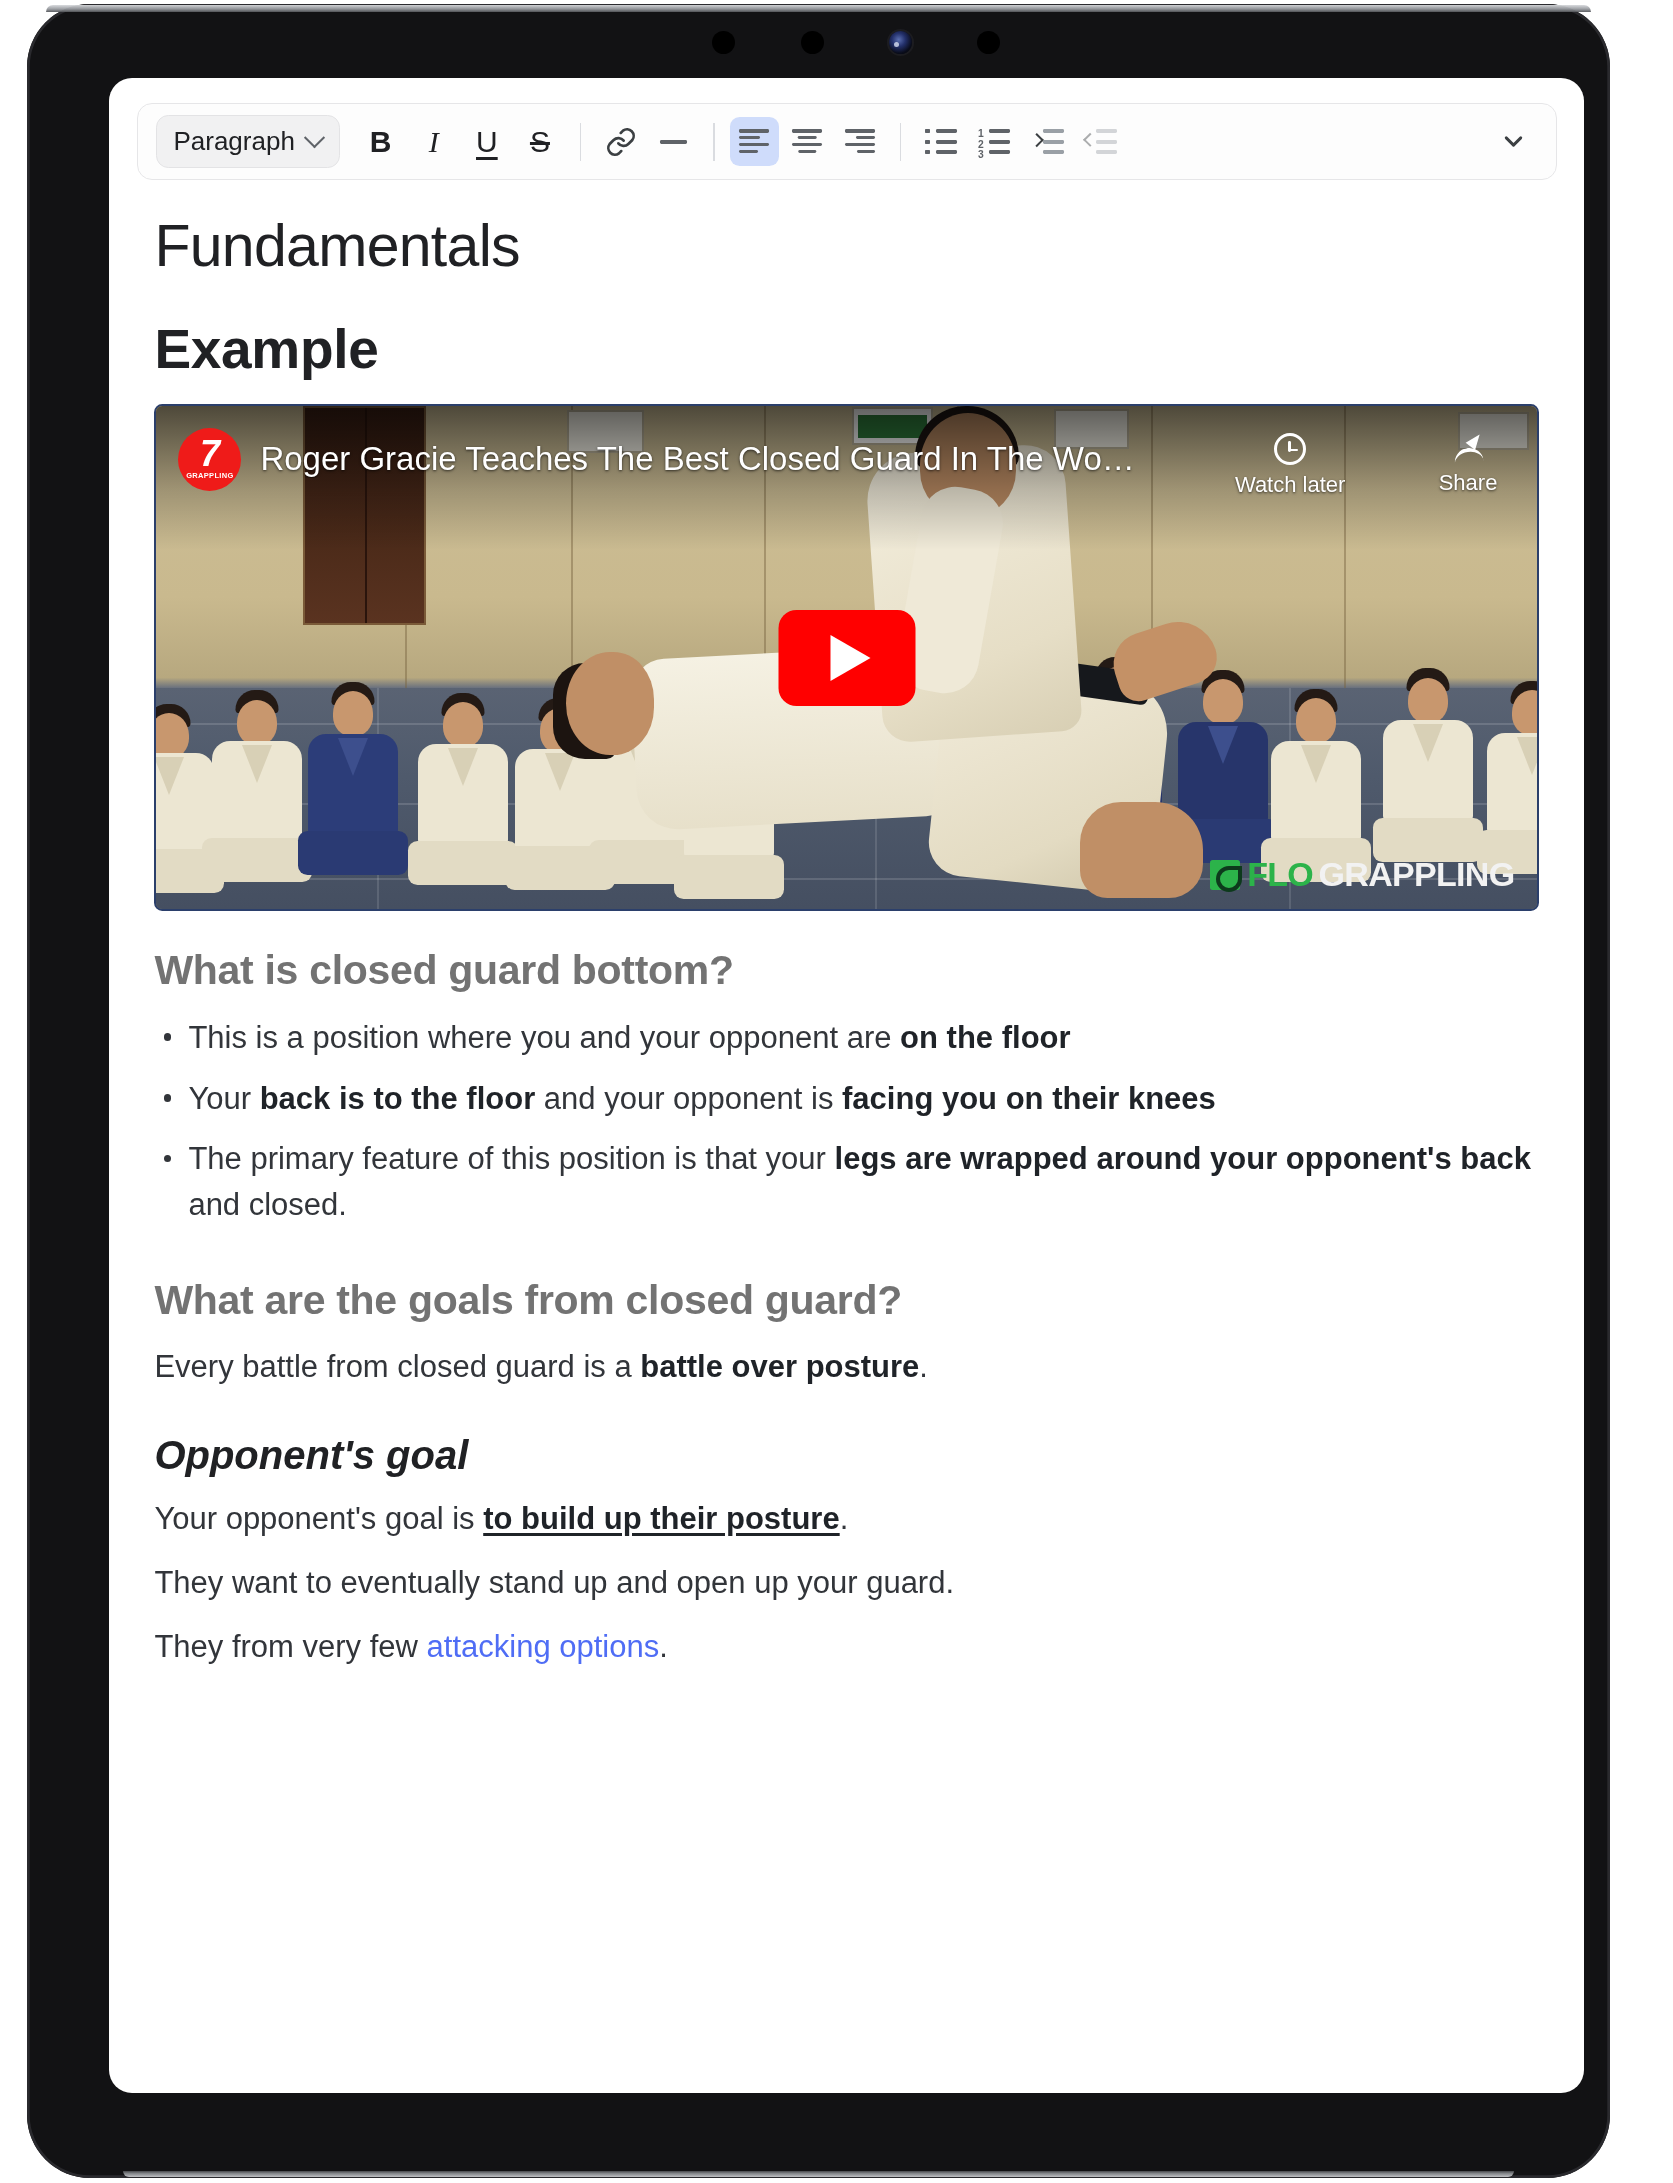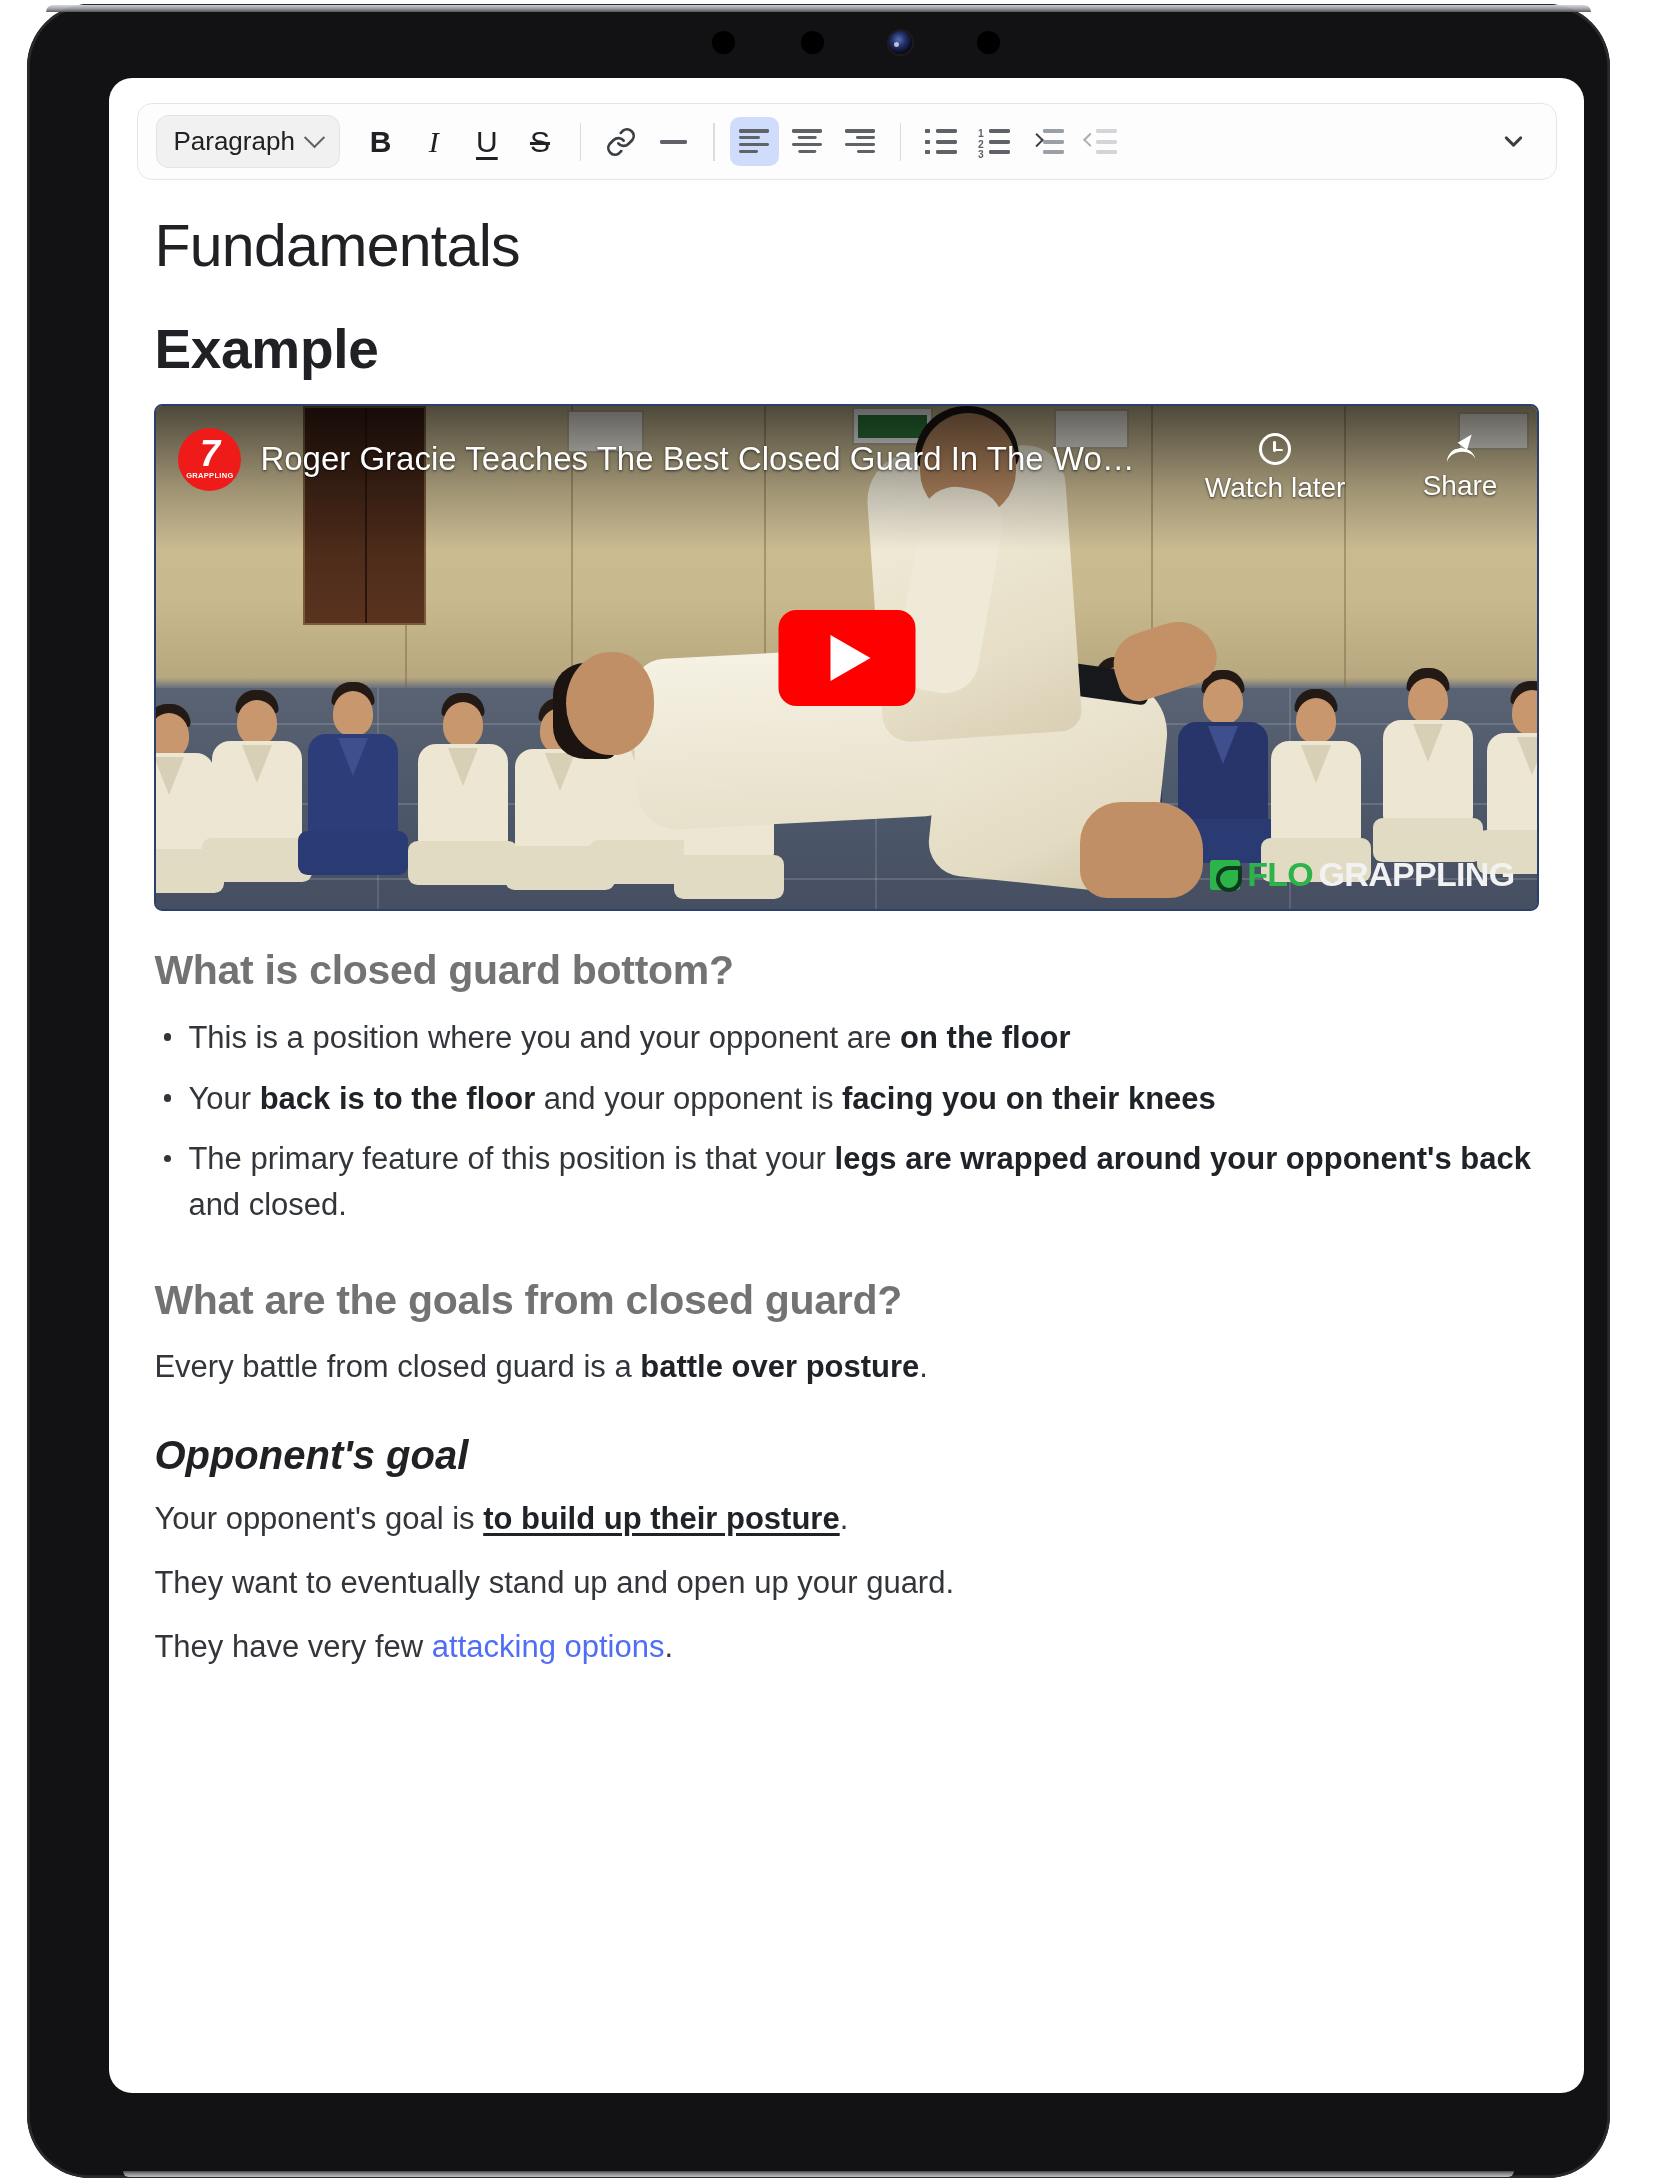--- a/index.html
+++ b/index.html
@@ -393,21 +393,21 @@
     font-size: 33px; color: #ffffff;
     white-space: nowrap; overflow: hidden; text-overflow: ellipsis;
     text-shadow: 0 0.7px 2.7px rgba(0,0,0,.7);
   }
   .yt-action {
     position: absolute; top: 27.4px;
     display: flex; flex-direction: column; align-items: center; gap: 6.9px;
     color: #fff; cursor: pointer;
     text-shadow: 0 0.7px 2.7px rgba(0,0,0,.7);
   }
-  .yt-action .lbl { font-size: 28px; text-align: center; }
+  .yt-action .lbl { font-size: 22px; text-align: center; }
   #watch-later { right: 192px; }
   #share-btn { right: 40px; }
   .clock-ic {
     width: 32px; height: 32px; border-radius: 50%;
     border: 3.4px solid #fff; position: relative;
   }
   .clock-ic::before {
     content: ""; position: absolute; left: 11px; top: 4.1px;
     width: 2.7px; height: 11px; background: #fff; border-radius: 1.4px;
   }
@@ -798,19 +798,19 @@
 
       <h4 class="h4-italic">Opponent's goal</h4>
 
       <p class="body">
         <span>Your opponent's goal is </span><span class="bu">to build up their posture</span><span>.</span>
       </p>
 
       <p class="body">They want to eventually stand up and open up your guard.</p>
 
       <p class="body">
-        <span>They have very few </span><a class="inline-link" href="#">attacking options</a><span>.</span>
+        <span>They from very few </span><a class="inline-link" href="#">attacking options</a><span>.</span>
       </p>
 
     </div>
   </div>
 </div>
 
 
 </body></html>

